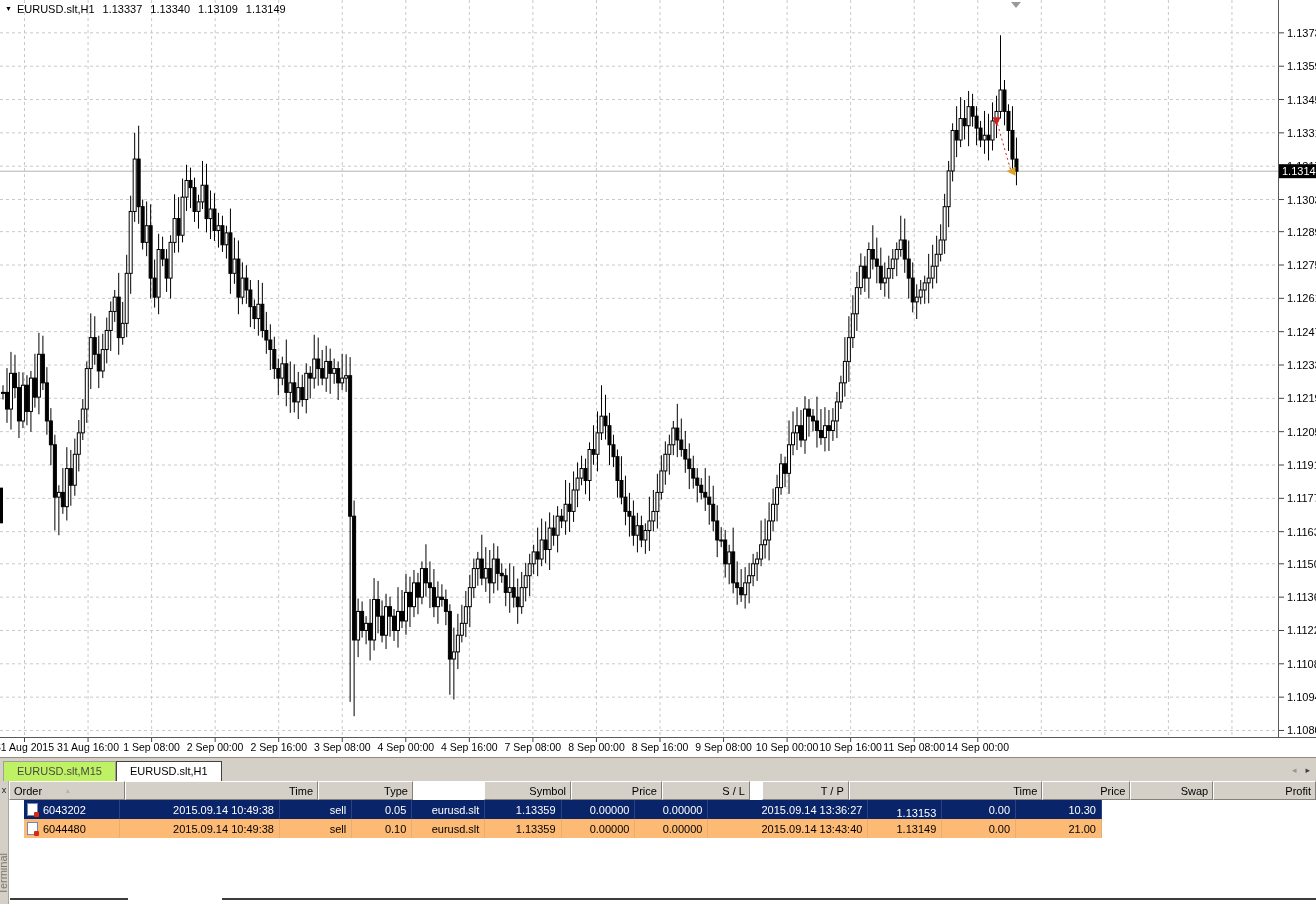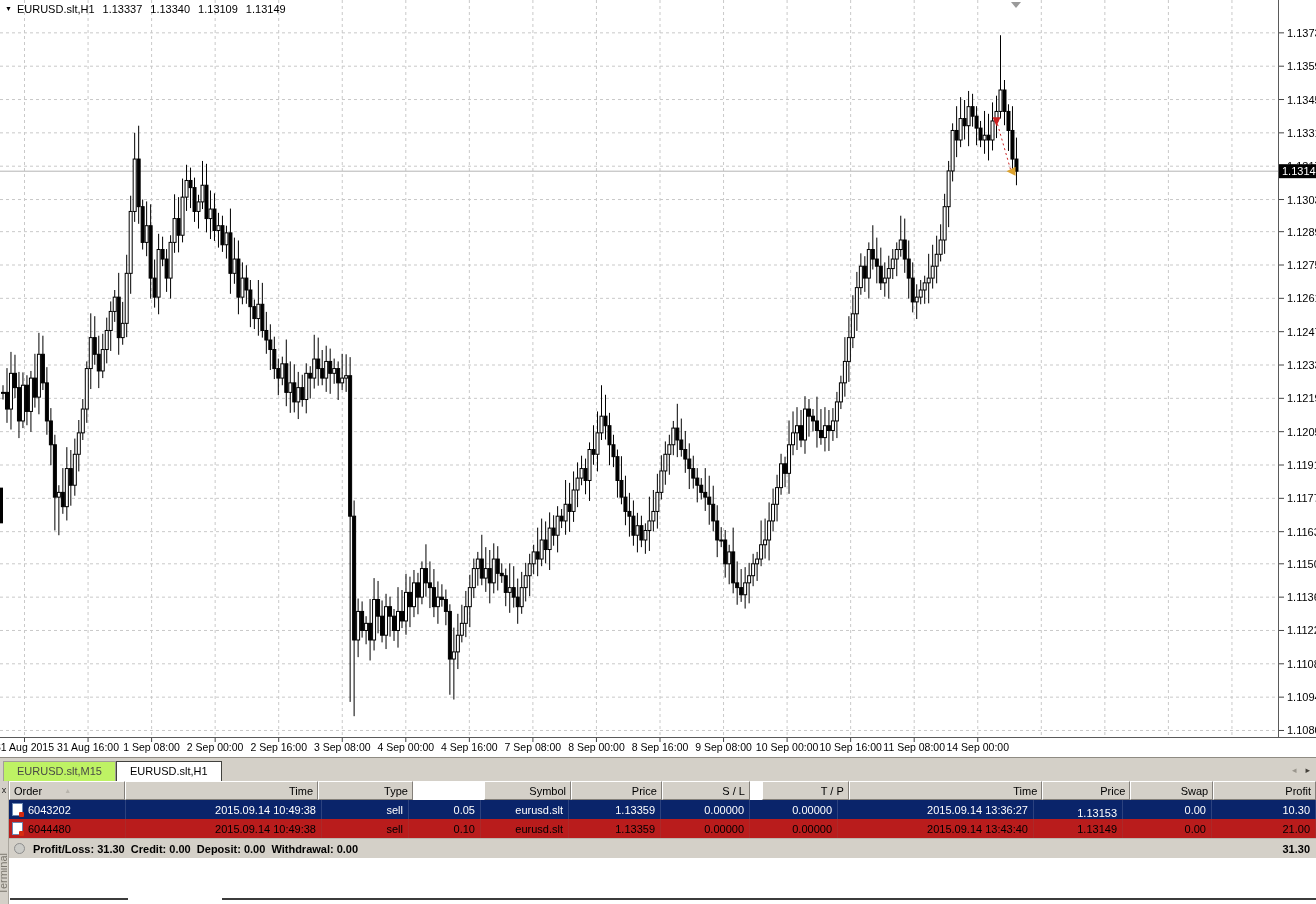--- a/index.html
+++ b/index.html
@@ -27,22 +27,22 @@
   .t-close{font-size:9px;line-height:9px;color:#1a1a1a;text-align:center;margin-top:5px;cursor:pointer}
   .t-side-label{position:absolute;top:72px;left:-3px;writing-mode:vertical-rl;transform:rotate(180deg);
                 font-size:11px;color:#7c786f;white-space:nowrap}
   .t-header{position:absolute;left:9px;top:0;height:19px;display:flex;width:1307px}
   .th{background:#d4d0c8;border-top:1px solid #fff;border-left:1px solid #fff;
       border-right:1px solid #84807a;border-bottom:1px solid #84807a;box-sizing:border-box;
       font-size:11px;color:#000;display:flex;align-items:center;justify-content:flex-end;
       padding:0 4px;cursor:pointer}
   .th.first{justify-content:flex-start}
   .sort-ind{font-size:7px;color:#b8b4ac;margin-left:22px}
-  .t-body{position:absolute;left:9px;top:19px;width:1307px}
-  .tr{display:flex;height:19px;background:#b91c1c;color:#000;cursor:default}
+  .t-body{position:absolute;left:24px;top:19px;width:1078px}
+  .tr{display:flex;height:19px;background:#fdba74;color:#000;cursor:default}
   .tr.selected{background:#0a246a;color:#fff}
   .td{font-size:11px;display:flex;align-items:center;justify-content:flex-end;
       padding:0 5px;box-sizing:border-box;border-right:1px solid rgba(110,110,110,0.16);
       white-space:nowrap;overflow:hidden}
   .tr.selected .td{border-right-color:rgba(255,255,255,0.14)}
   .td.first{justify-content:flex-start;gap:5px;padding-left:3px}
   .order-icon{width:11px;height:13px;background:#fff;border:1px solid #6d89b4;position:relative;
               box-sizing:border-box;flex:0 0 auto}
   .order-icon::after{content:"";position:absolute;right:-2px;bottom:-2px;width:5px;height:5px;
                      background:#d62b10;border-radius:1px}
@@ -831,23 +831,18 @@
         </div>
         <div class="td" style="width: 89px;">
           <span>0.00</span>
         </div>
         <div class="td" style="width: 104px;">
           <span>21.00</span>
         </div>
       </div>
     </div>
 
-  <div class="t-summary">
-    <span class="sum-circle"></span>
-    <span class="sum-text">Profit/Loss: 31.30  Credit: 0.00  Deposit: 0.00  Withdrawal: 0.00</span>
-    <span class="sum-total">31.30</span>
-  </div>
 
   <div class="bottom-area">
     <div class="bline a"></div>
     <div class="bline b"></div>
   </div>
 </div>
 
 </body></html>

